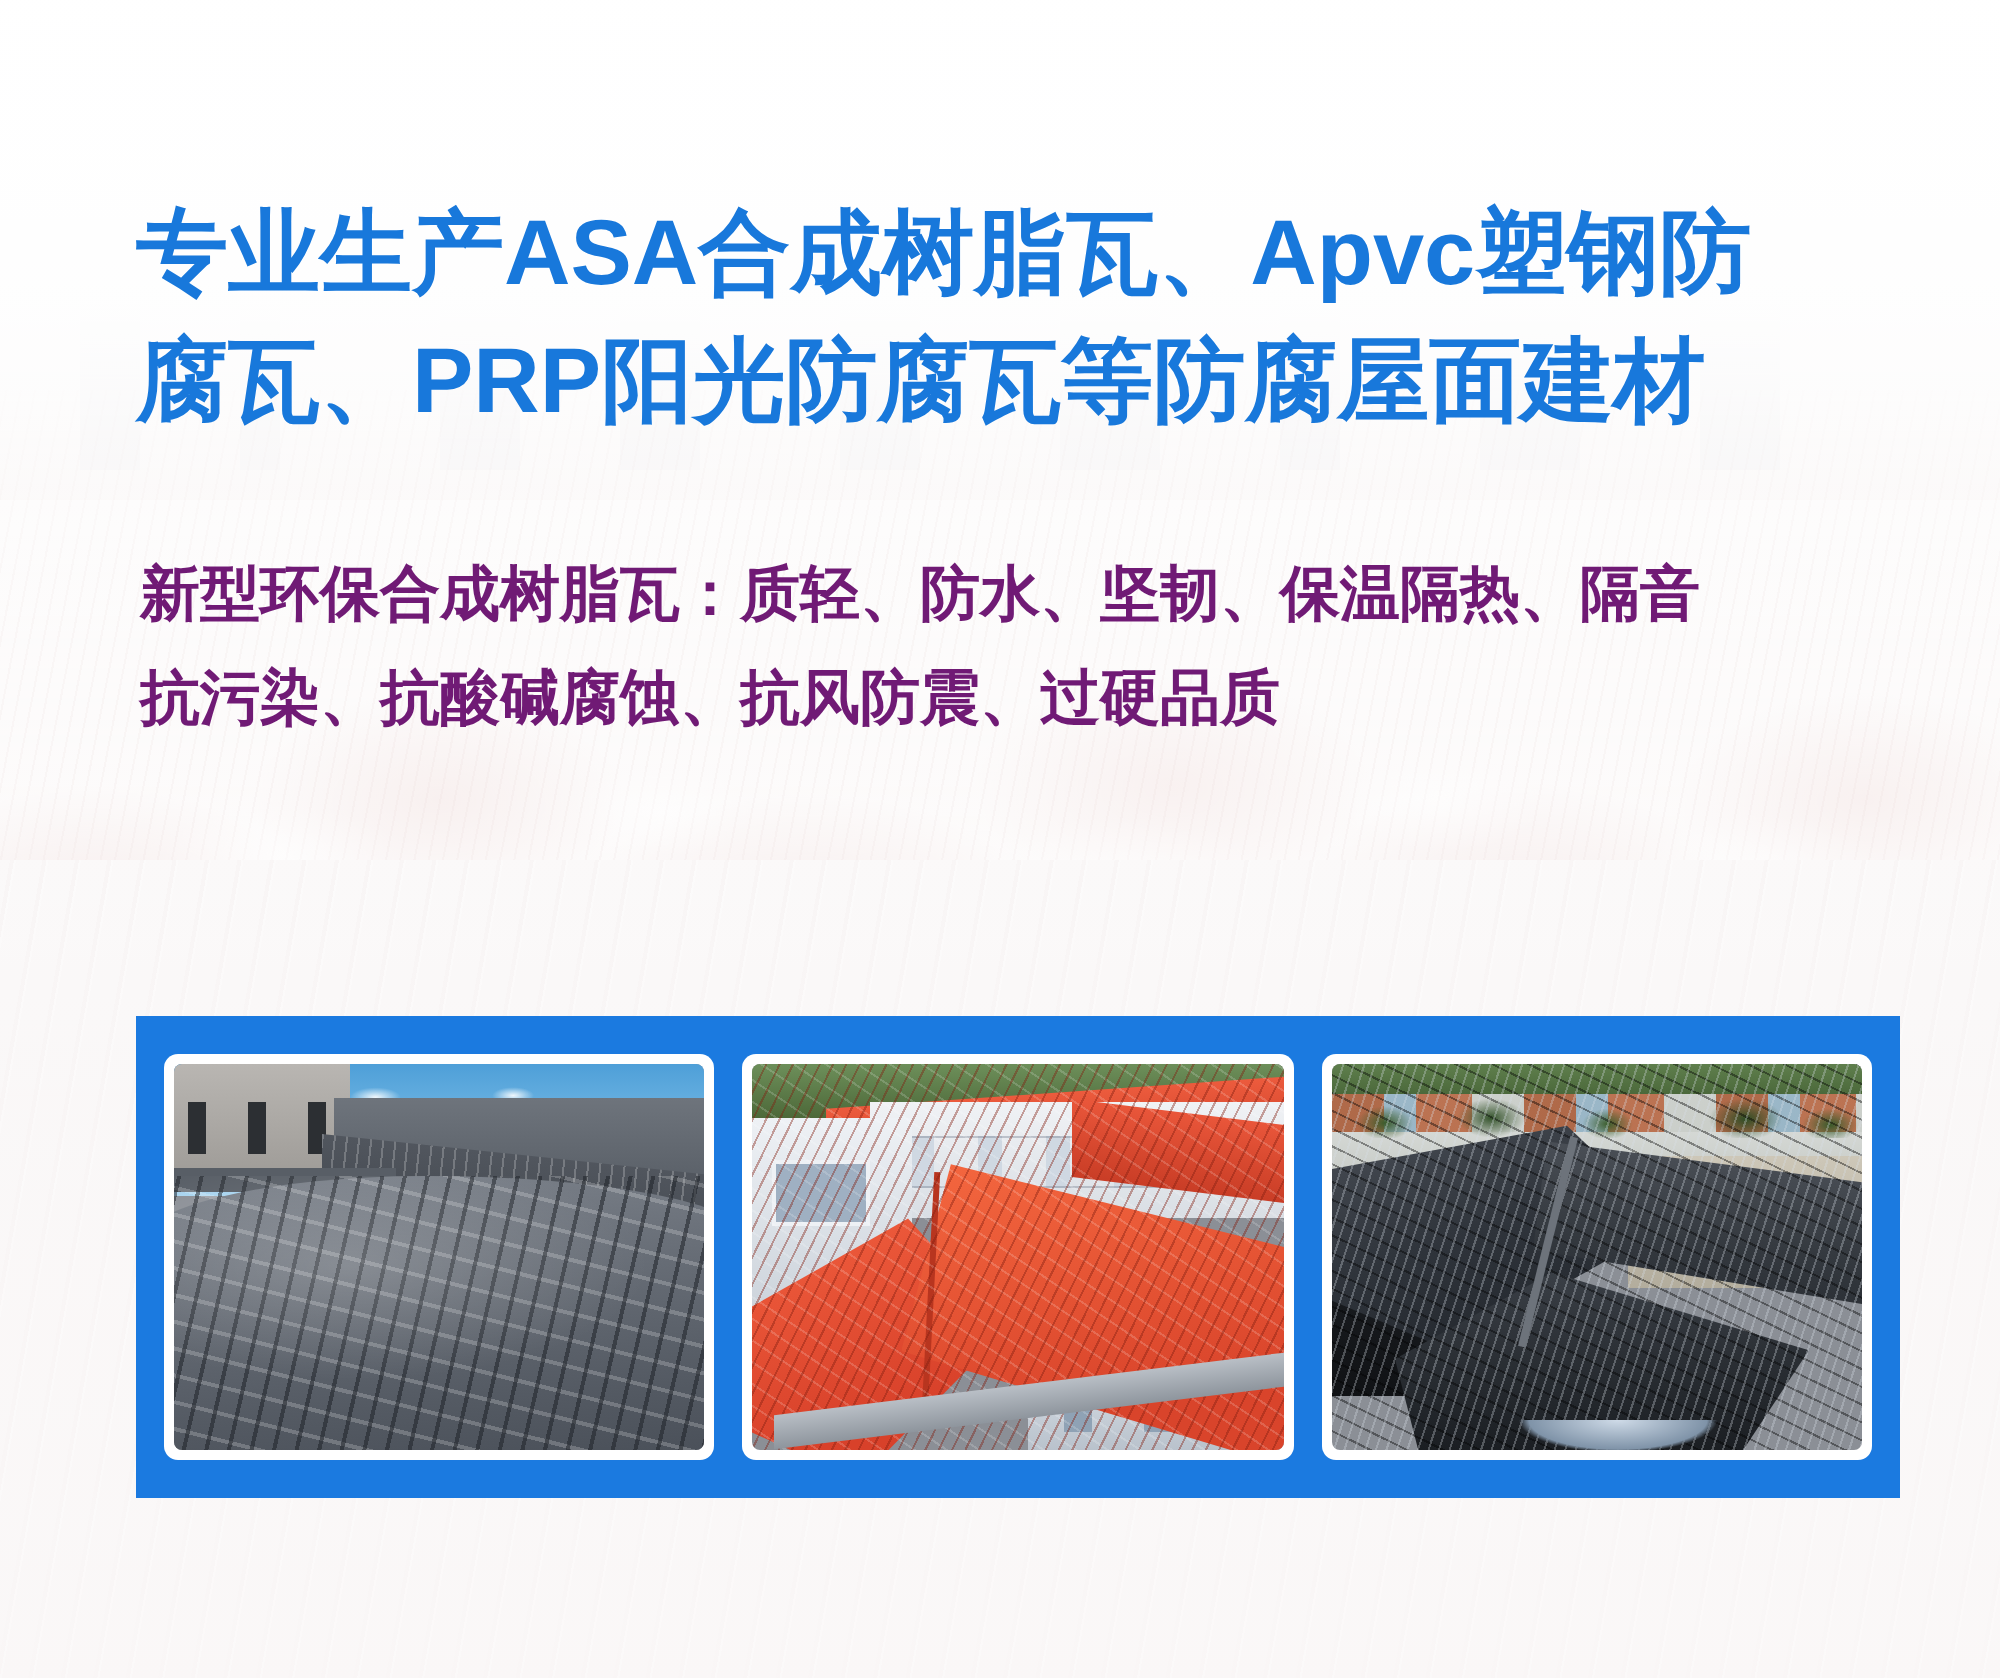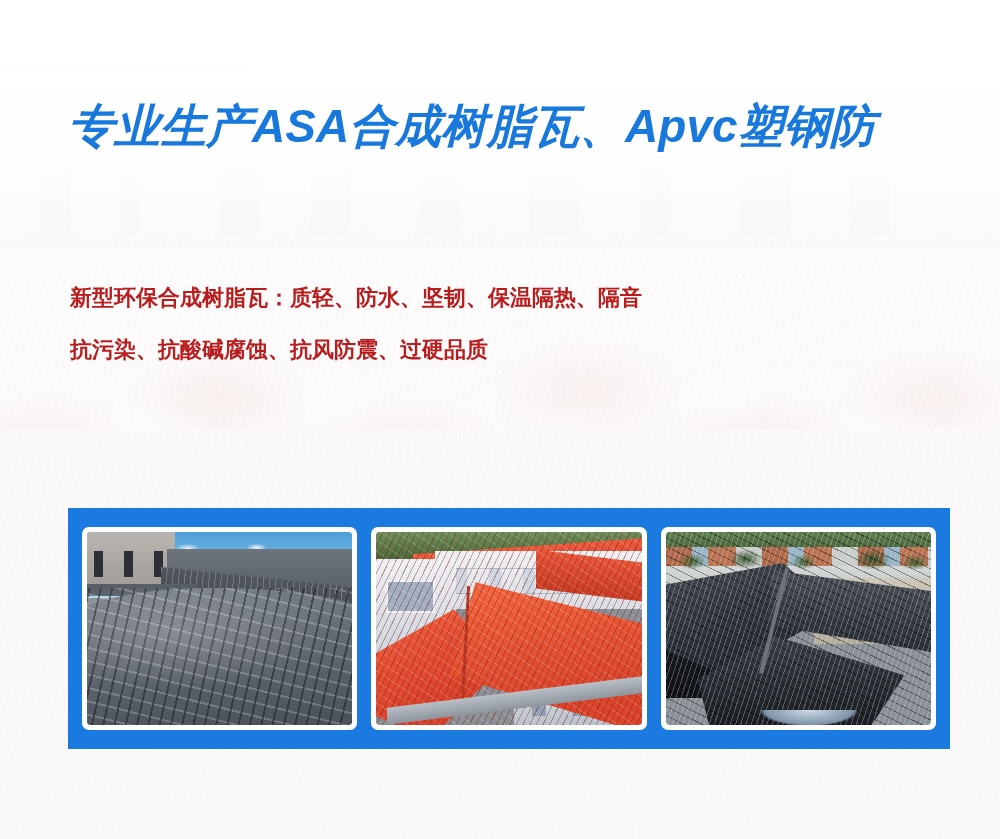--- a/index.html
+++ b/index.html
@@ -101,29 +101,28 @@
   
   #content { position:relative; z-index:5; }
 
   .headline {
     position:absolute; left:68px; top:94px; width:880px;
     font-weight:bold;
     font-size:46px;
     line-height:64px;
     letter-spacing:0px;
     color:#1878db;
-    font-style:italic;
   }
   .headline .hl-line { display:block; white-space:nowrap; }
 
   .features {
     position:absolute; left:70px; top:272px; width:900px;
-    color:#b91c1c;
+    color:#701a75;
     font-weight:bold;
-    font-size:22px;
+    font-size:30px;
     line-height:52px;
   }
   .features .feat-line { display:block; white-space:nowrap; }
 
   
   .gallery {
     position:absolute;
     left:68px; top:508px;
     width:882px; height:241px;
     background:#1b7ae0;
@@ -354,20 +353,21 @@
   <div class="bg-foreslope"></div>
   <div class="bg-foreslope-lines"></div>
   <div class="bg-foreslope-lines2"></div>
   <div class="bg-veil"></div>
 </div>
 
 <div id="content">
 
   <h1 class="headline">
     <span class="hl-line">专业生产ASA合成树脂瓦、Apvc塑钢防</span>
+    <span class="hl-line">腐瓦、PRP阳光防腐瓦等防腐屋面建材</span>
   </h1>
 
   <div class="features">
     <span class="feat-line">新型环保合成树脂瓦：质轻、防水、坚韧、保温隔热、隔音</span>
     <span class="feat-line">抗污染、抗酸碱腐蚀、抗风防震、过硬品质</span>
   </div>
 
   <div class="gallery">
 
     <div class="photo">

